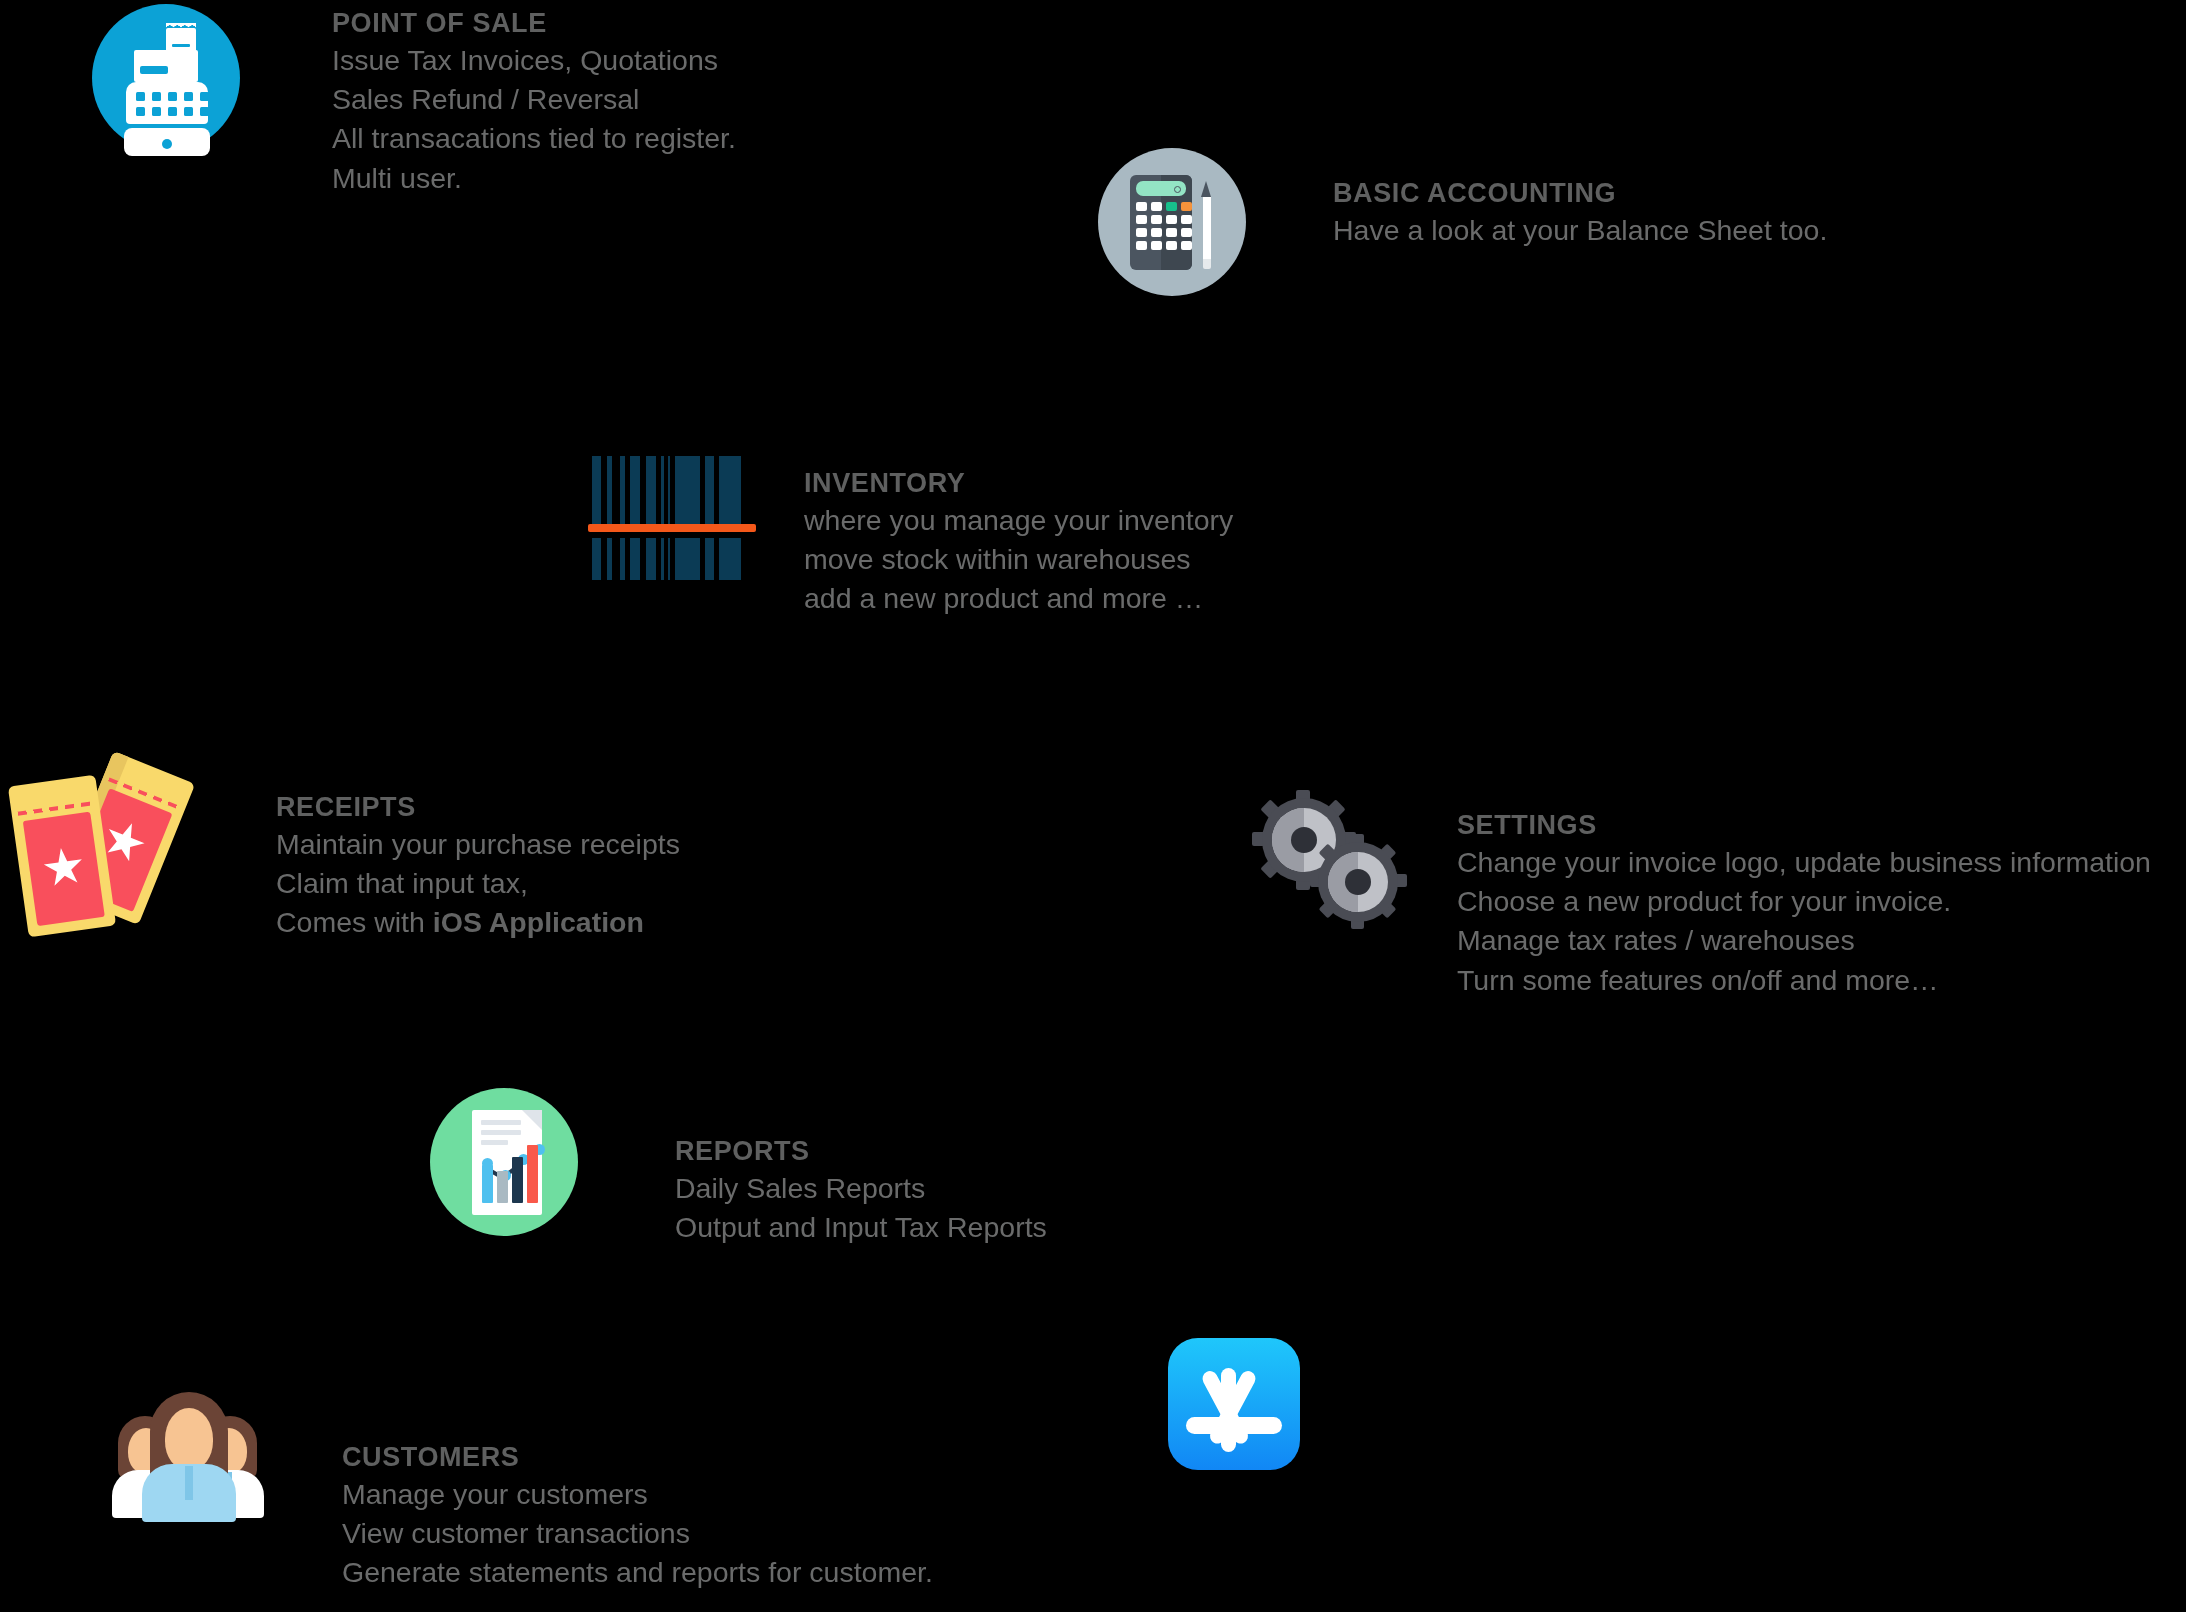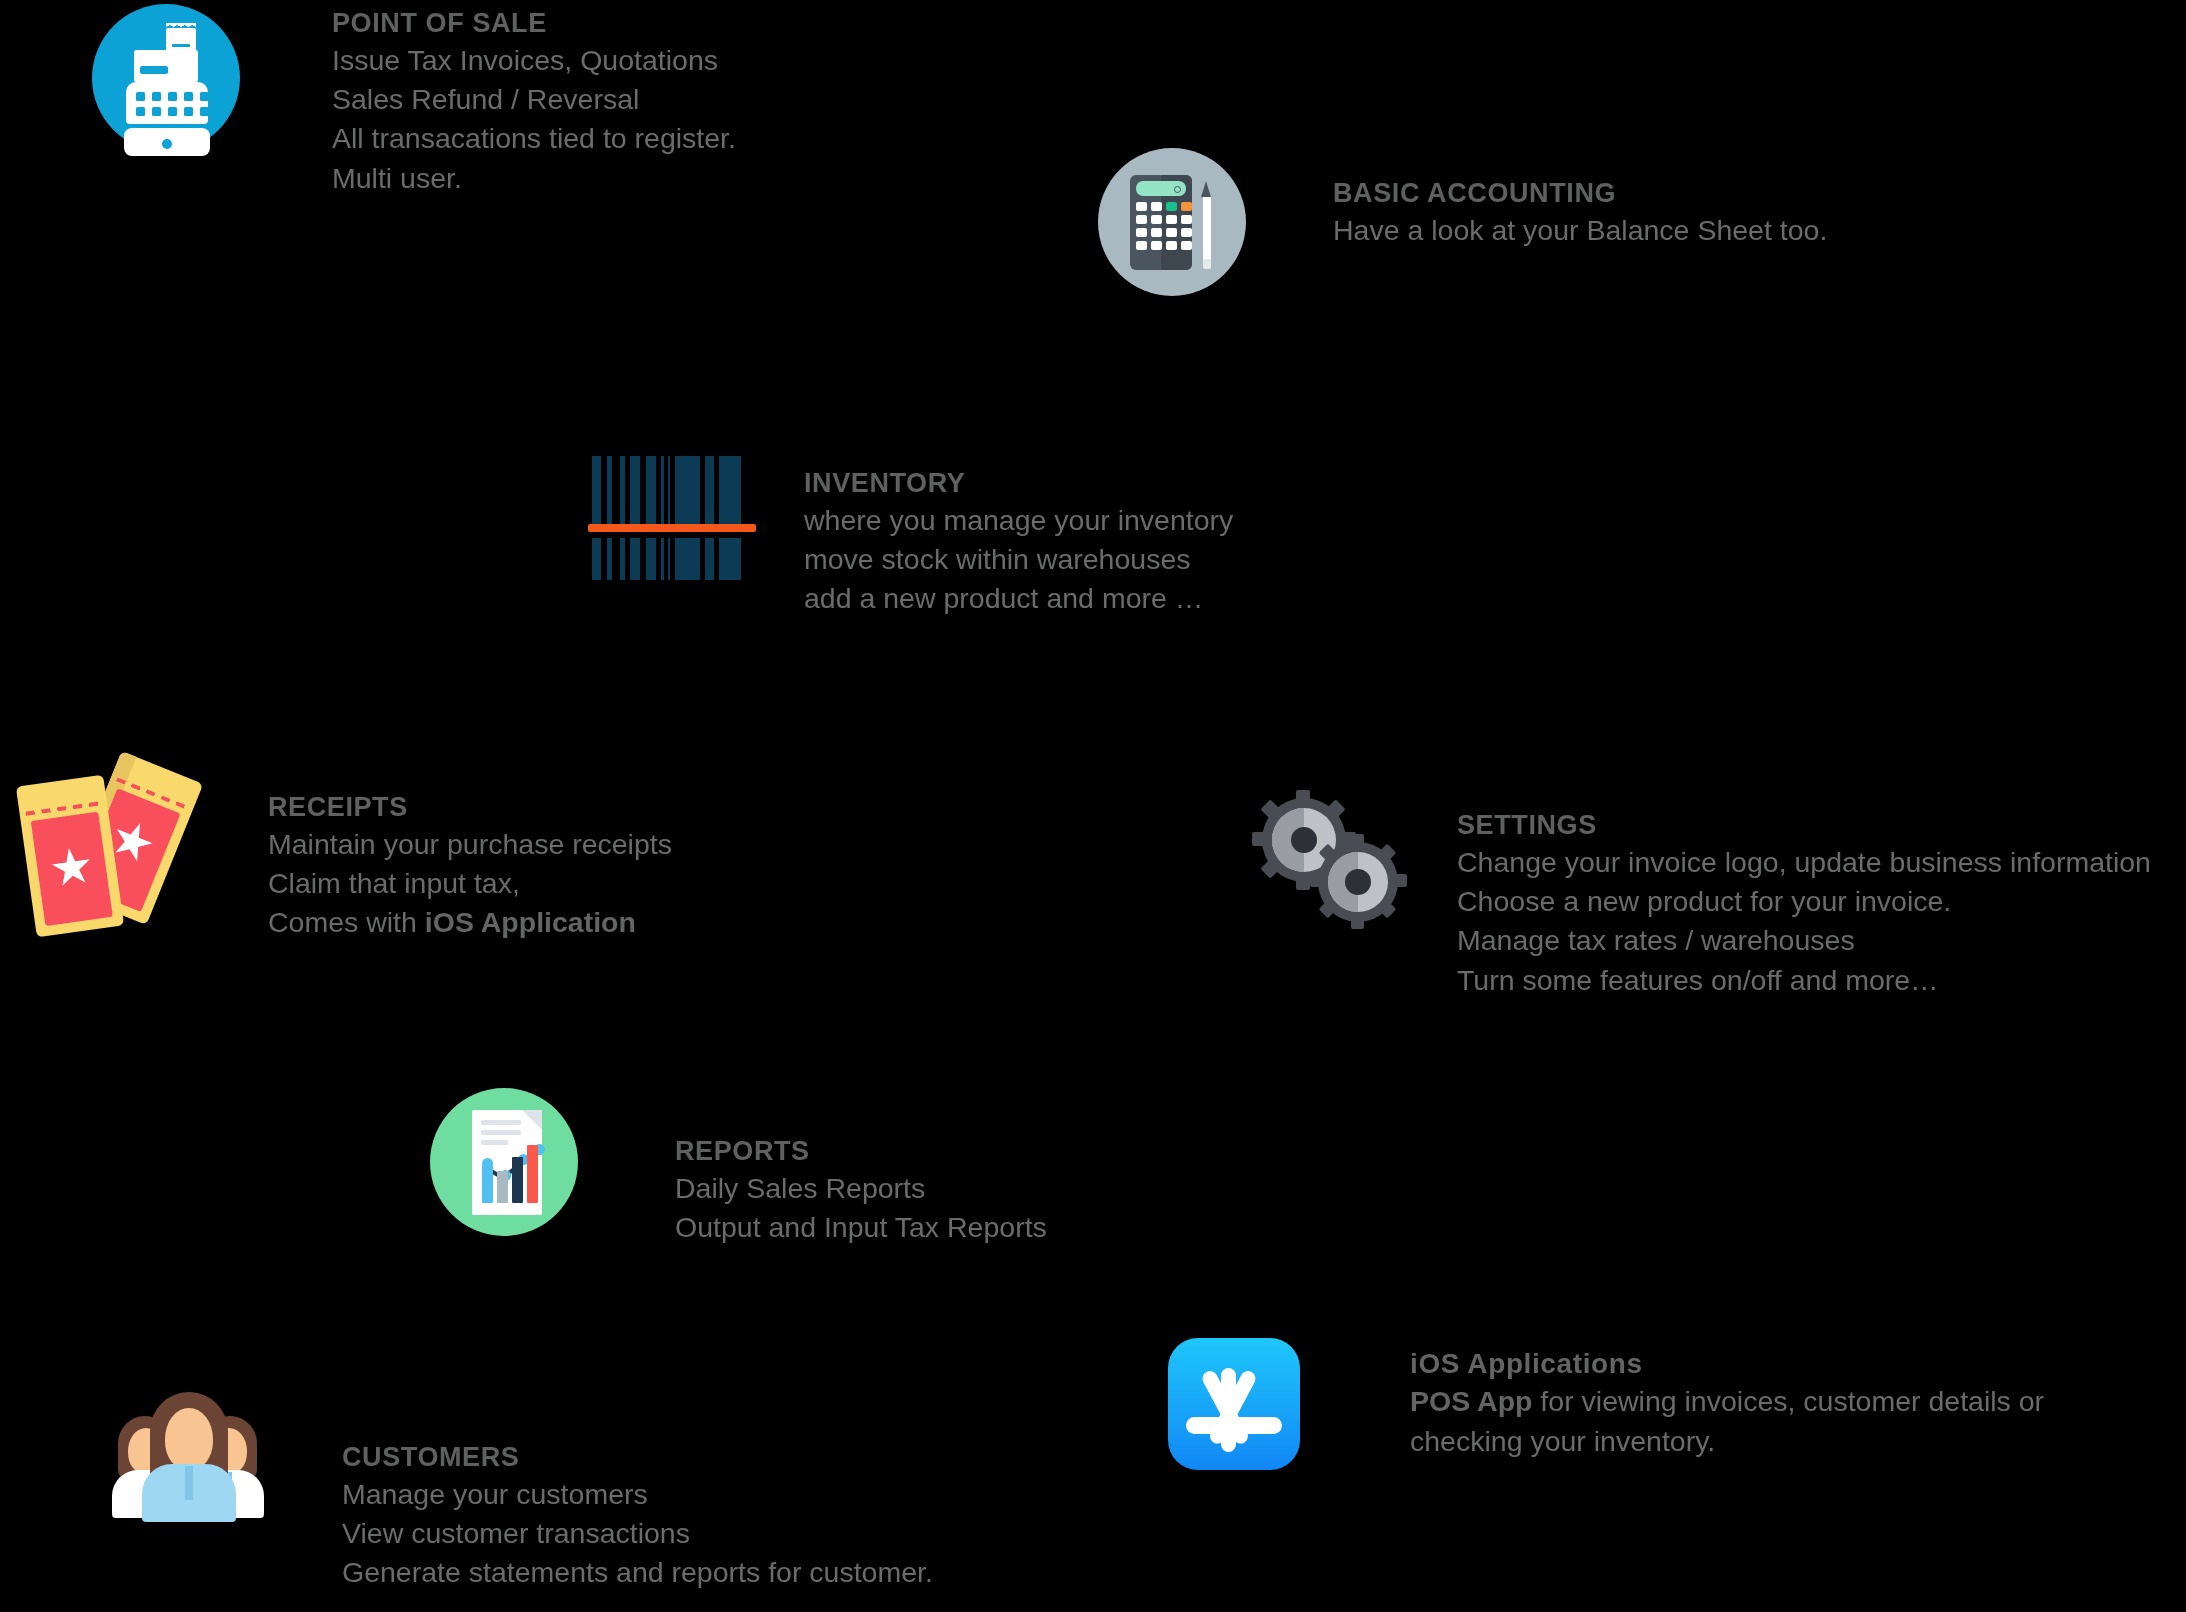--- a/index.html
+++ b/index.html
@@ -220,21 +220,21 @@
       </div>
     </div>
     <div class="txt" style="margin-top:18px;">
       <div class="ftitle">INVENTORY</div>
       <div class="fline">where you manage your inventory</div>
       <div class="fline">move stock within warehouses</div>
       <div class="fline">add a new product and more …</div>
     </div>
   </div>
 
-  <div class="feature" id="f-rec" style="left:18px; top:752px;">
+  <div class="feature" id="f-rec" style="left:10px; top:752px;gap:16px;">
     <div class="icon-box" style="width:250px;">
       <div class="tickets">
         <div class="tk tk2">
           <div class="tk2-shade"></div>
           <div class="perf"></div>
           <div class="tk-in"></div>
           <div class="star" style="left:24px; top:60px;"></div>
         </div>
         <div class="tk tk1">
           <div class="perf"></div>
@@ -324,25 +324,20 @@
 
   <div class="feature" id="f-ios" style="left:1168px; top:1338px;">
     <div class="icon-box" style="width:242px;">
       <div class="appstore">
         <div class="as-leg" style="left:31px; top:34px; width:15px; height:80px; transform:rotate(-28deg); transform-origin:top center;"></div>
         <div class="as-leg" style="left:76px; top:34px; width:15px; height:80px; transform:rotate(28deg); transform-origin:top center;"></div>
         <div class="as-leg" style="left:53px; top:30px; width:15px; height:84px;"></div>
         <div class="as-bar"></div>
       </div>
     </div>
-    <div class="txt" style="margin-top:8px;">
-      <div class="ftitle lower">iOS Applications</div>
-      <div class="fline"><b>POS App</b> for viewing invoices, customer details or</div>
-      <div class="fline">checking your inventory.</div>
-    </div>
   </div>
 
   <div class="feature" id="f-cus" style="left:110px; top:1390px;">
     <div class="icon-box" style="width:232px;">
       <div class="people">
 
         <div class="hair" style="left:8px;  top:26px; width:54px; height:64px; border-radius:27px 27px 10px 10px;"></div>
         <div class="face" style="left:18px; top:38px; width:36px; height:46px;"></div>
         <div class="body-w" style="left:2px; top:80px; width:68px; height:48px;"></div>
 

